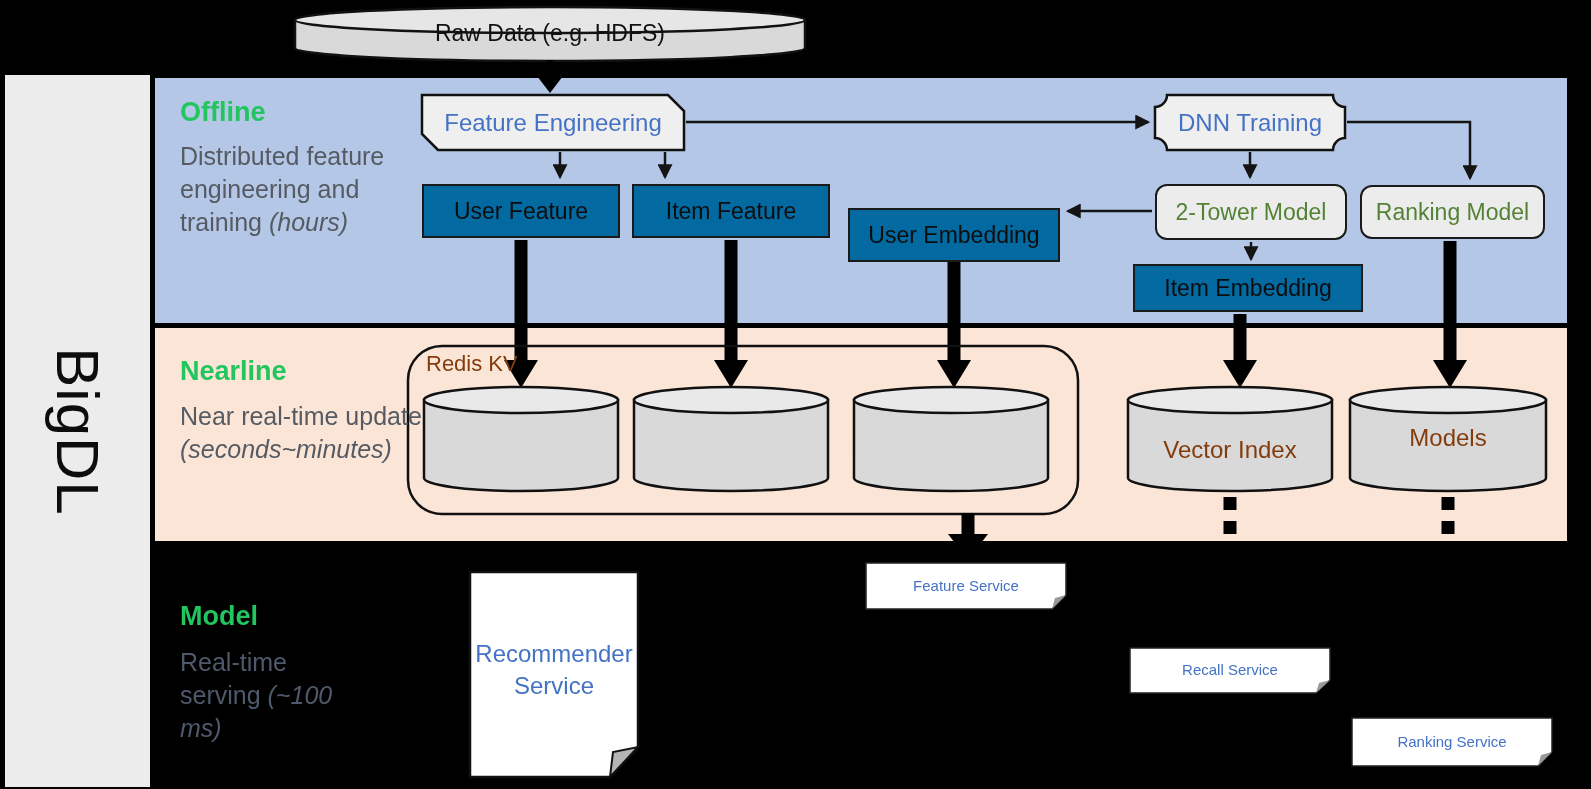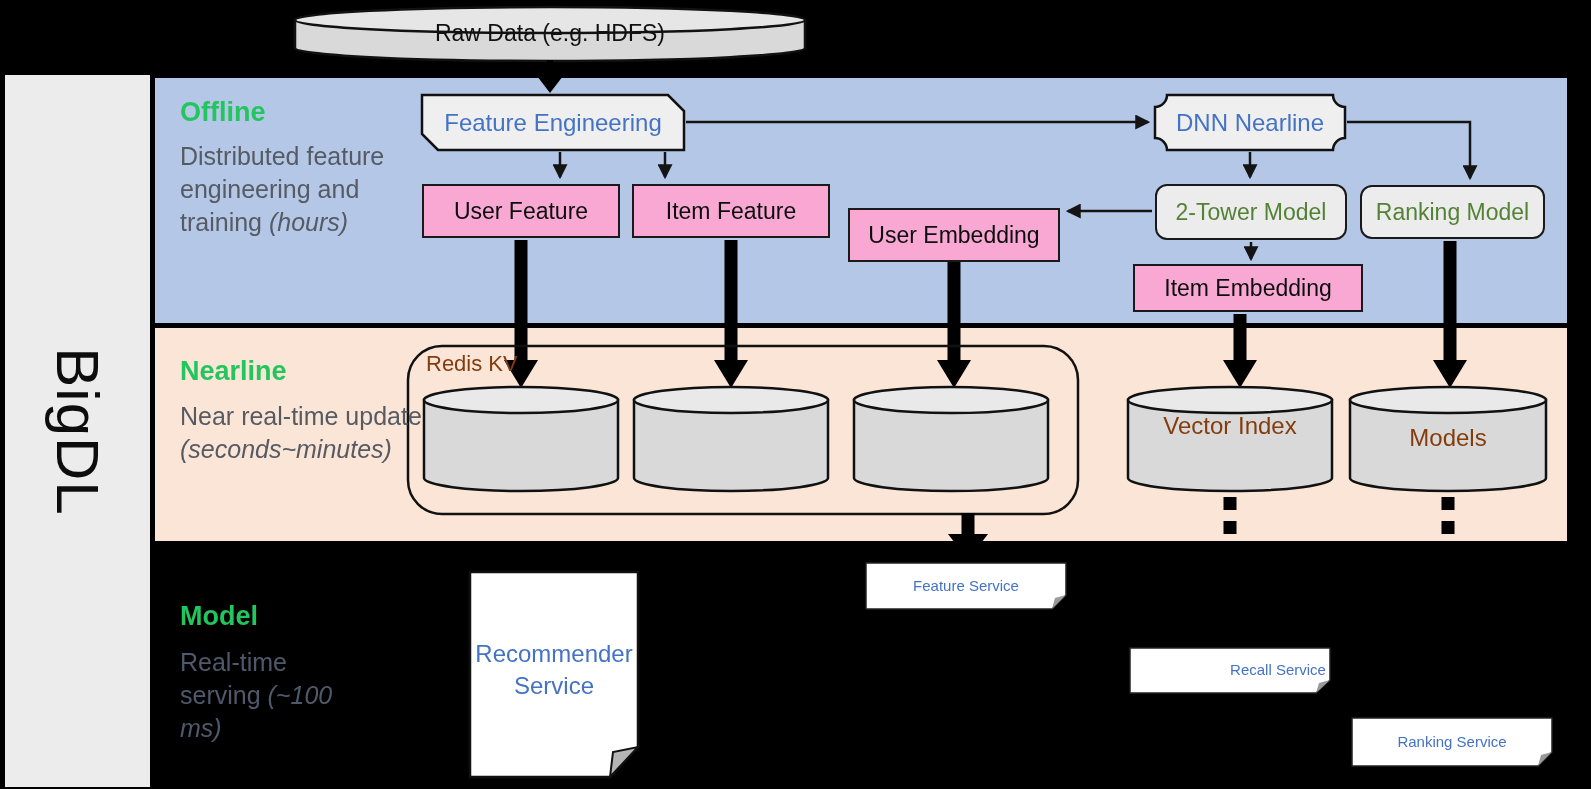--- a/index.html
+++ b/index.html
@@ -10,21 +10,21 @@
   #band-offline{top:78px;height:245px;background:#b4c7e7;}
   #band-nearline{top:328px;height:213px;background:#fbe5d6;}
   #bigdl-bar{position:absolute;left:5px;top:75px;width:145px;height:712px;background:#ececec;
              display:flex;align-items:center;justify-content:center;}
   #bigdl-bar span{transform:rotate(90deg);font-size:60px;color:#0d0d0d;letter-spacing:1px;white-space:nowrap;}
   svg.layer{position:absolute;left:0;top:0;z-index:2;}
   .txt{position:absolute;z-index:3;display:flex;align-items:center;justify-content:center;text-align:center;}
   .band-title{font-size:27px;font-weight:600;color:#22c55e;}
   .band-desc{font-size:25px;color:#565b63;line-height:1.32;}
   .band-desc i{font-style:italic;}
-  .darkbox{position:absolute;z-index:3;background:#f9a8d4;border:2.5px solid #1a1a1a;
+  .darkbox{position:absolute;z-index:3;background:#0369a1;border:2.5px solid #1a1a1a;
            display:flex;align-items:center;justify-content:center;
            font-size:23px;color:#0d0d0d;box-sizing:border-box;}
   .roundbox{position:absolute;z-index:3;background:#ececec;border:2.5px solid #1a1a1a;border-radius:12px;
            display:flex;align-items:center;justify-content:center;
            font-size:23px;color:#548235;box-sizing:border-box;}
   .bluetxt{color:#4472c4;font-size:24px;}
   .browntxt{color:#843c0c;}
   .svcnote{font-size:15px;color:#4472c4;}
 </style>
 </head>
@@ -148,31 +148,31 @@
   <div class="txt band-title" style="left:180px;top:96px;width:200px;height:32px;justify-content:flex-start;">Offline</div>
   <div class="abs band-desc" style="left:180px;top:140px;width:240px;z-index:3;"><span>Distributed feature engineering and training </span><i>(hours)</i></div>
 
   <div class="txt band-title" style="left:180px;top:355px;width:200px;height:32px;justify-content:flex-start;">Nearline</div>
   <div class="abs band-desc" style="left:180px;top:400px;width:250px;z-index:3;"><span>Near real-time update </span><i>(seconds~minutes)</i></div>
 
   <div class="txt band-title" style="left:180px;top:600px;width:200px;height:32px;justify-content:flex-start;">Model</div>
   <div class="abs band-desc" style="left:180px;top:646px;width:170px;z-index:3;color:#4e5a6b;"><span>Real-time serving </span><i>(~100 ms)</i></div>
 
   <div class="txt bluetxt" style="left:422px;top:95px;width:262px;height:55px;">Feature Engineering</div>
-  <div class="txt bluetxt" style="left:1155px;top:95px;width:190px;height:55px;">DNN Nearline</div>
+  <div class="txt bluetxt" style="left:1155px;top:95px;width:190px;height:55px;">DNN Training</div>
 
   <div class="darkbox" style="left:422px;top:184px;width:198px;height:54px;">User Feature</div>
   <div class="darkbox" style="left:632px;top:184px;width:198px;height:54px;">Item Feature</div>
   <div class="darkbox" style="left:848px;top:184px;width:212px;height:54px;margin-top:24px;">User Embedding</div>
   <div class="roundbox" style="left:1155px;top:184px;width:192px;height:56px;">2-Tower Model</div>
   <div class="roundbox" style="left:1360px;top:185px;width:185px;height:54px;">Ranking Model</div>
   <div class="darkbox" style="left:1133px;top:264px;width:230px;height:48px;">Item Embedding</div>
 
   <div class="txt browntxt" style="left:426px;top:350px;width:120px;height:28px;font-size:22px;justify-content:flex-start;">Redis KV</div>
-  <div class="txt browntxt" style="left:1128px;top:400px;width:204px;height:52px;font-size:24px;">Vector Index</div>
+  <div class="txt browntxt" style="left:1128px;top:424px;width:204px;height:52px;font-size:24px;">Vector Index</div>
   <div class="txt browntxt" style="left:1350px;top:412px;width:196px;height:52px;font-size:24px;">Models</div>
 
   <div class="txt svcnote" style="left:474px;top:620px;width:160px;height:100px;font-size:24px;line-height:1.35;">Recommender Service</div>
   <div class="txt svcnote" style="left:866px;top:563px;width:200px;height:44px;">Feature Service</div>
-  <div class="txt svcnote" style="left:1130px;top:648px;width:200px;height:43px;margin-left:48px;">Recall Service</div>
+  <div class="txt svcnote" style="left:1130px;top:648px;width:200px;height:43px;">Recall Service</div>
   <div class="txt svcnote" style="left:1352px;top:718px;width:200px;height:46px;">Ranking Service</div>
 
 </div>
 
 </body></html>

